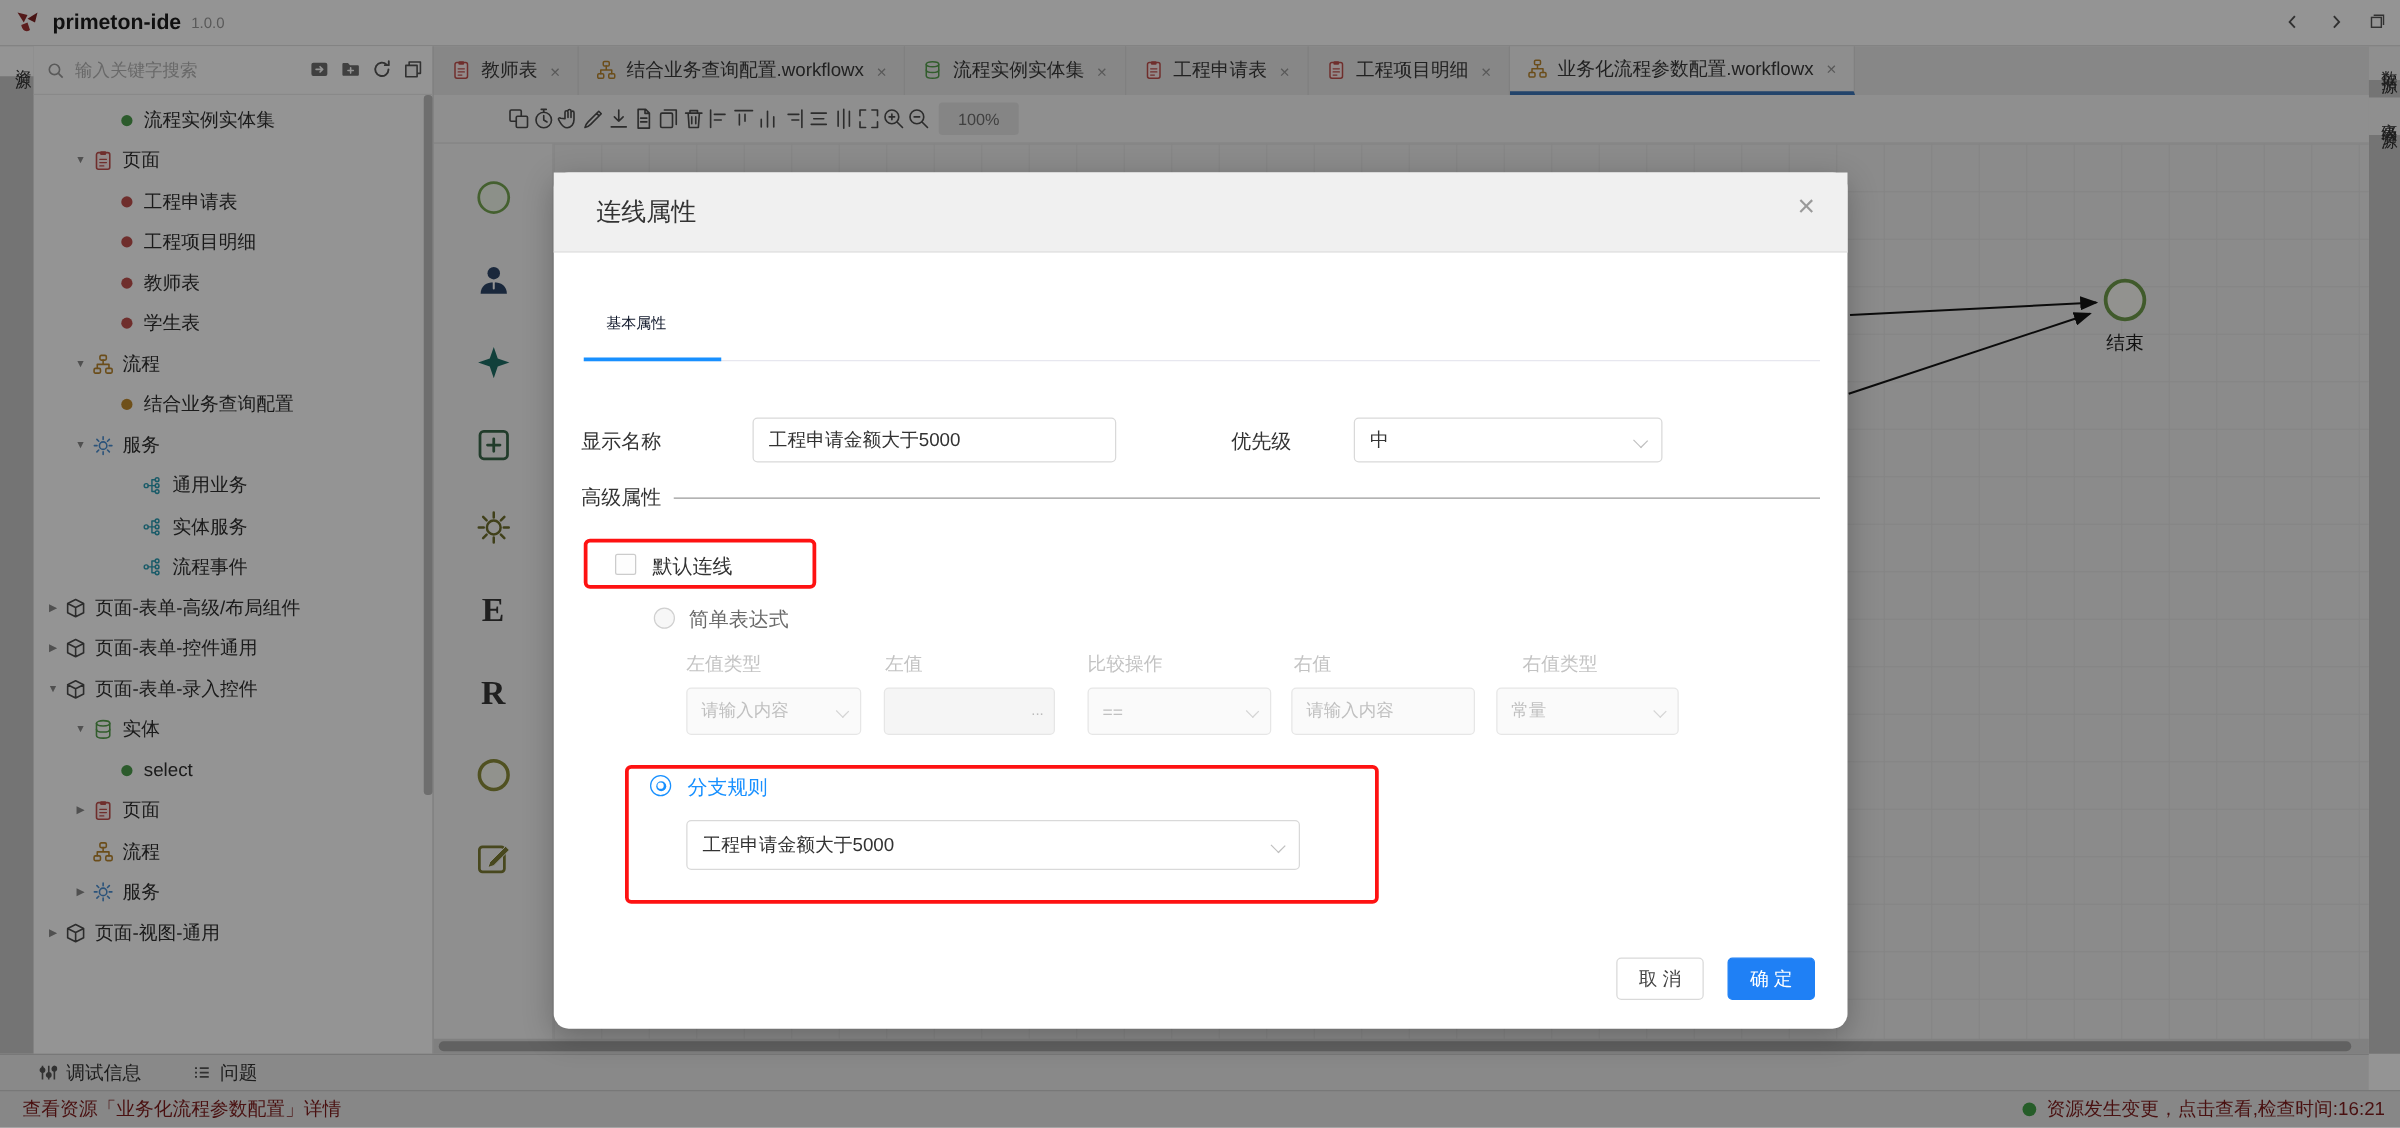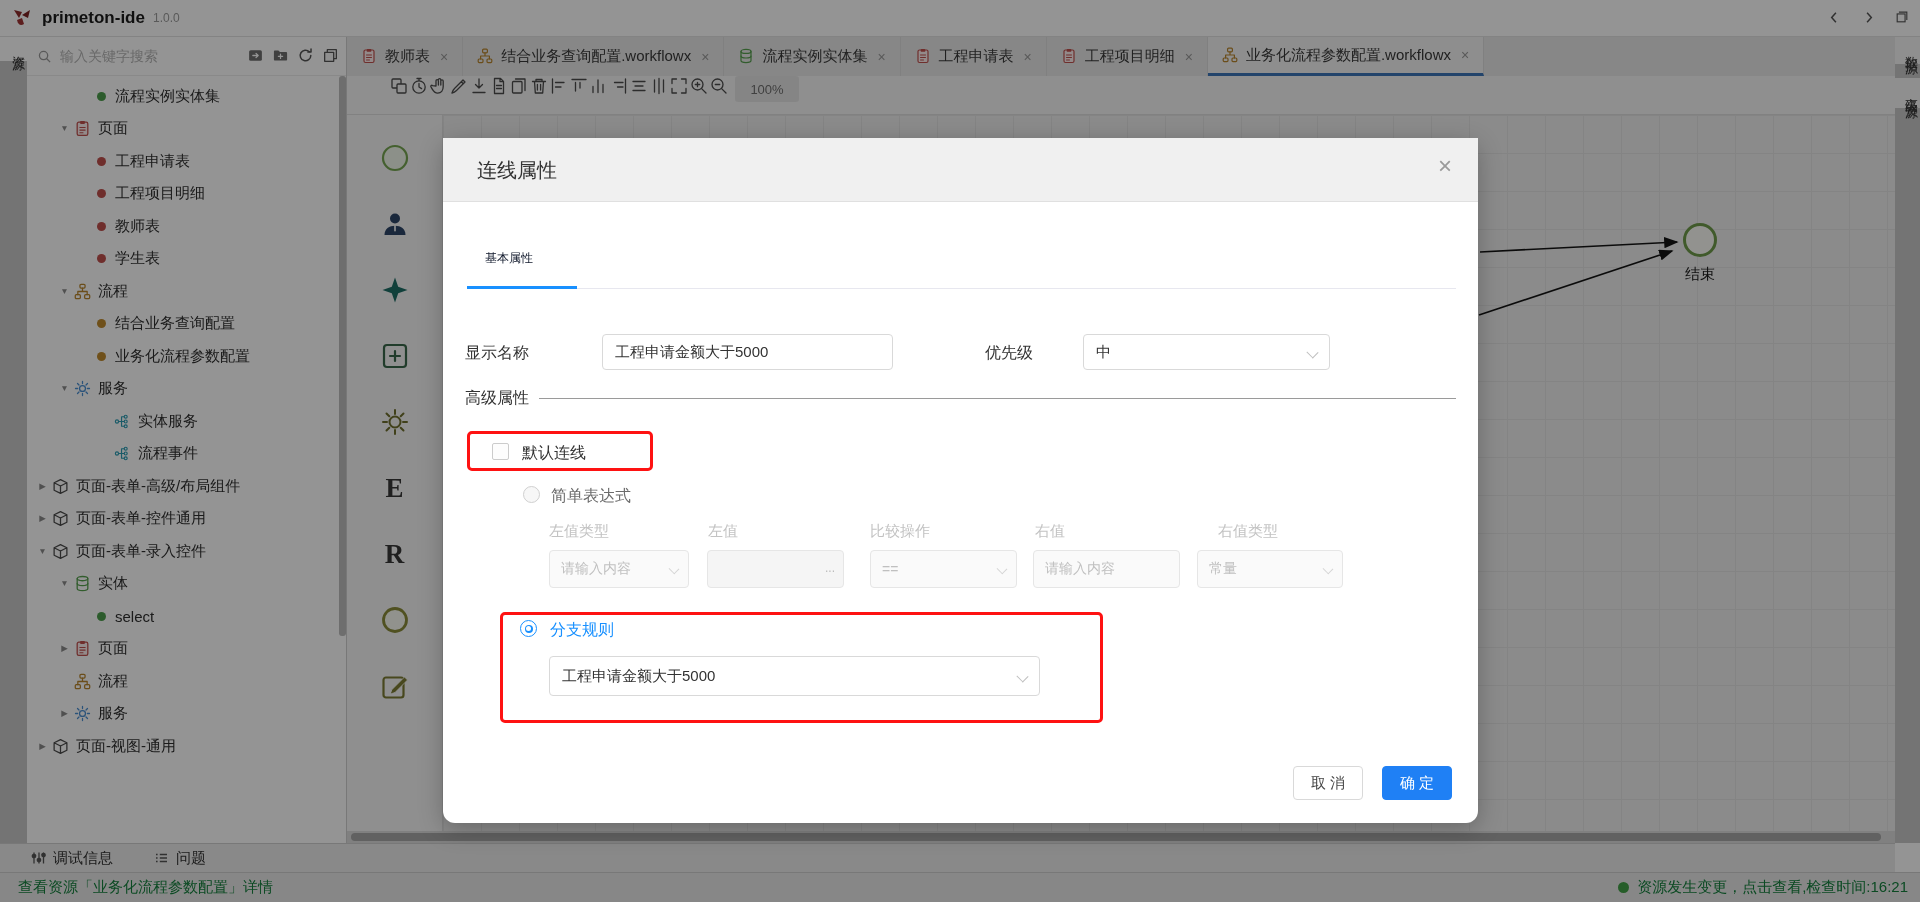--- a/index.html
+++ b/index.html
@@ -44,21 +44,21 @@
   .etab .close{margin-left:10px;color:#999;font-size:14px;cursor:pointer;}
   .etab.active{background:#f4f4f4;border-bottom:3px solid #3d76b8;}
 
   
   .rightrail{left:1895px;top:37px;width:25px;height:806px;background:#c9c9c9;}
   .rightrail .railtab{background:#f7f7f7;color:#333;font-size:13px;margin-bottom:14px;padding:9px 0;
         writing-mode:vertical-rl;text-orientation:upright;letter-spacing:3px;width:25px;text-align:center;cursor:pointer;}
 
   
   .toolbar{left:347px;top:76px;width:1548px;height:39px;background:#f6f6f6;border-bottom:1px solid #dedede;
-           display:flex;align-items:flex-start;padding-left:42px;}
+           display:flex;align-items:center;padding-left:58px;}
   .tbicon{width:20px;height:20px;color:#4c4c4c;cursor:pointer;flex:0 0 20px;}
   .zoombox{width:64px;height:26px;background:#e6e6e6;border-radius:3px;color:#6e6e6e;font-size:13px;
            display:flex;align-items:center;justify-content:center;margin-left:6px;cursor:pointer;}
 
   
   .palette{left:347px;top:115px;width:96px;height:728px;background:#f6f6f6;border-right:1px solid #e0e0e0;
            display:flex;flex-direction:column;align-items:center;padding-top:28px;gap:36px;}
   .pitem{width:30px;height:30px;display:flex;align-items:center;justify-content:center;cursor:pointer;}
   .pletter{font-family:"Liberation Serif","DejaVu Serif",serif;font-weight:bold;font-size:27px;color:#383838;}
 
@@ -71,21 +71,21 @@
   .endlabel{position:absolute;left:1217px;top:150px;width:80px;text-align:center;font-size:15px;color:#1c1c1c;}
   .hscroll{left:347px;top:831px;width:1548px;height:12px;background:#dcdcdc;}
   .hscroll .thumb{position:absolute;left:4px;top:2px;height:8px;width:1530px;background:#a7a7a7;border-radius:4px;}
 
   
   .bottombar{left:0;top:843px;width:1895px;height:29px;background:#ededed;border-top:1px solid #cfcfcf;
              display:flex;align-items:center;gap:40px;padding-left:30px;}
   .btab{display:flex;align-items:center;gap:7px;font-size:15px;color:#333;cursor:pointer;}
   .btab .bicon{width:16px;height:16px;color:#555;}
   .statusbar{left:0;top:872px;width:1920px;height:30px;background:#e9e9e9;border-top:1px solid #cfcfcf;
-             display:flex;align-items:center;justify-content:space-between;padding:0 12px 0 18px;font-size:15px;color:#15803d;}
+             display:flex;align-items:center;justify-content:space-between;padding:0 12px 0 18px;font-size:15px;color:#7f1d1d;}
   .statusright{display:flex;align-items:center;gap:8px;}
   .gdot{width:11px;height:11px;border-radius:50%;background:#43a047;}
 
   
   .overlay{left:0;top:0;width:1920px;height:902px;background:rgba(0,0,0,0.42);z-index:40;}
   .dialog{left:443px;top:138px;width:1035px;height:685px;background:#fff;z-index:50;
           box-shadow:0 6px 24px rgba(0,0,0,0.25);border-radius:12px;}
   .dlg-head{position:absolute;left:0;top:0;right:0;height:64px;background:#f0f0f0;border-bottom:1px solid #e0e0e0;}
   .dlg-title{position:absolute;left:34px;top:0;line-height:64px;font-size:20px;color:#333;}
   .dlg-close{position:absolute;right:26px;top:16px;font-size:24px;color:#9a9a9a;cursor:pointer;line-height:1;}
@@ -241,35 +241,46 @@
                 <path d="M8 4.8V8M8 8H3.6v3M8 8h4.4v3"></path>
               </g>
             </svg>
           </span>
           <span>流程</span>
         </div>
         <div class="trow" style="padding-left: 70px;">
           <span class="dot" style="background:#c08a2e"></span>
           <span>结合业务查询配置</span>
         </div>
-        <div class="trow" style="padding-left: 70px;">
-          <span class="dot" style="background:#c08a2e"></span>
-          <span>业务化流程参数配置</span>
-        </div>
         <div class="trow" style="padding-left: 30px;">
           <span class="arrow" style="transform:scale(0.85)">▼</span>
           <span class="ticon">
             <svg viewBox="0 0 16 16" width="17" height="17" fill="none" stroke-linecap="round" stroke-linejoin="round">
               <g stroke="#4a8fd3" stroke-width="1.2">
                 <circle cx="8" cy="8" r="2.8"></circle>
                 <path d="M8 1.4v2M8 12.6v2M1.4 8h2M12.6 8h2M3.3 3.3l1.4 1.4M11.3 11.3l1.4 1.4M12.7 3.3l-1.4 1.4M4.7 11.3l-1.4 1.4"></path>
               </g>
             </svg>
           </span>
           <span>服务</span>
+        </div>
+        <div class="trow" style="padding-left: 70px;">
+          <span class="arrow" style="transform:scale(0.85)"></span>
+          <span class="ticon">
+            <svg viewBox="0 0 16 16" width="17" height="17" fill="none" stroke-linecap="round" stroke-linejoin="round">
+              <g stroke="#2d9db4" stroke-width="1.1">
+                <circle cx="2.8" cy="8" r="1.5"></circle>
+                <path d="M4.3 8h2.8M7.1 3.5v9M7.1 3.5h2.2M7.1 8h2.2M7.1 12.5h2.2"></path>
+                <circle cx="11" cy="3.5" r="1.4"></circle>
+                <circle cx="11" cy="8" r="1.4"></circle>
+                <circle cx="11" cy="12.5" r="1.4"></circle>
+              </g>
+            </svg>
+          </span>
+          <span>通用业务</span>
         </div>
         <div class="trow" style="padding-left: 70px;">
           <span class="arrow" style="transform:scale(0.85)"></span>
           <span class="ticon">
             <svg viewBox="0 0 16 16" width="17" height="17" fill="none" stroke-linecap="round" stroke-linejoin="round">
               <g stroke="#2d9db4" stroke-width="1.1">
                 <circle cx="2.8" cy="8" r="1.5"></circle>
                 <path d="M4.3 8h2.8M7.1 3.5v9M7.1 3.5h2.2M7.1 8h2.2M7.1 12.5h2.2"></path>
                 <circle cx="11" cy="3.5" r="1.4"></circle>
                 <circle cx="11" cy="8" r="1.4"></circle>

